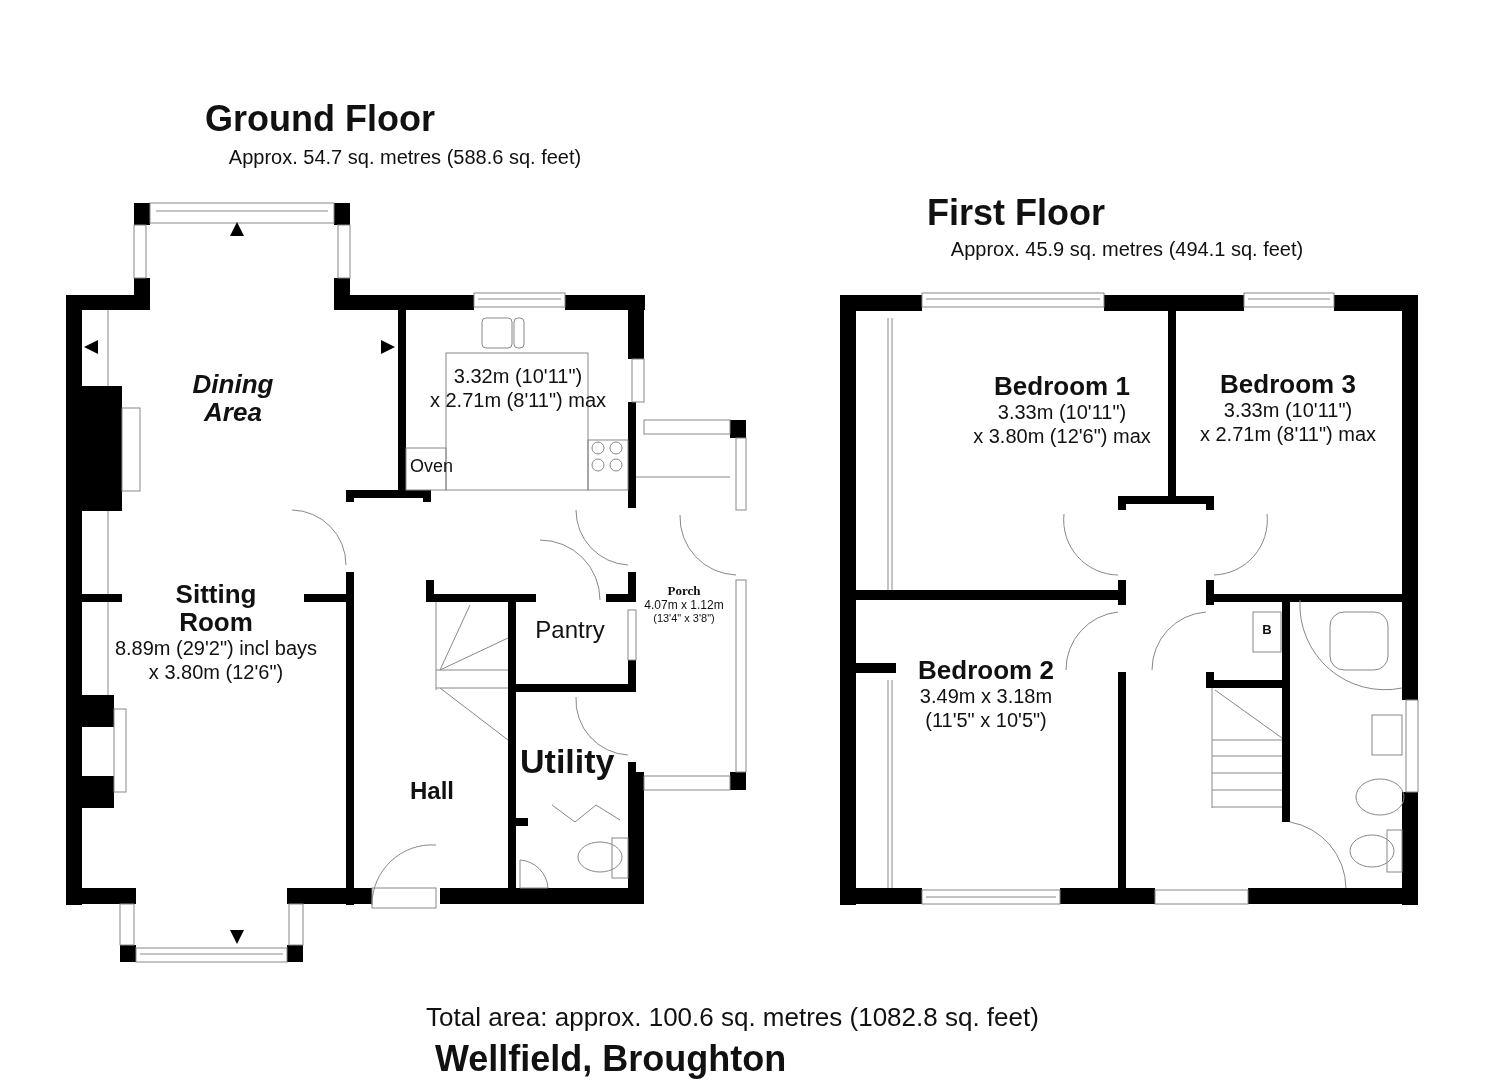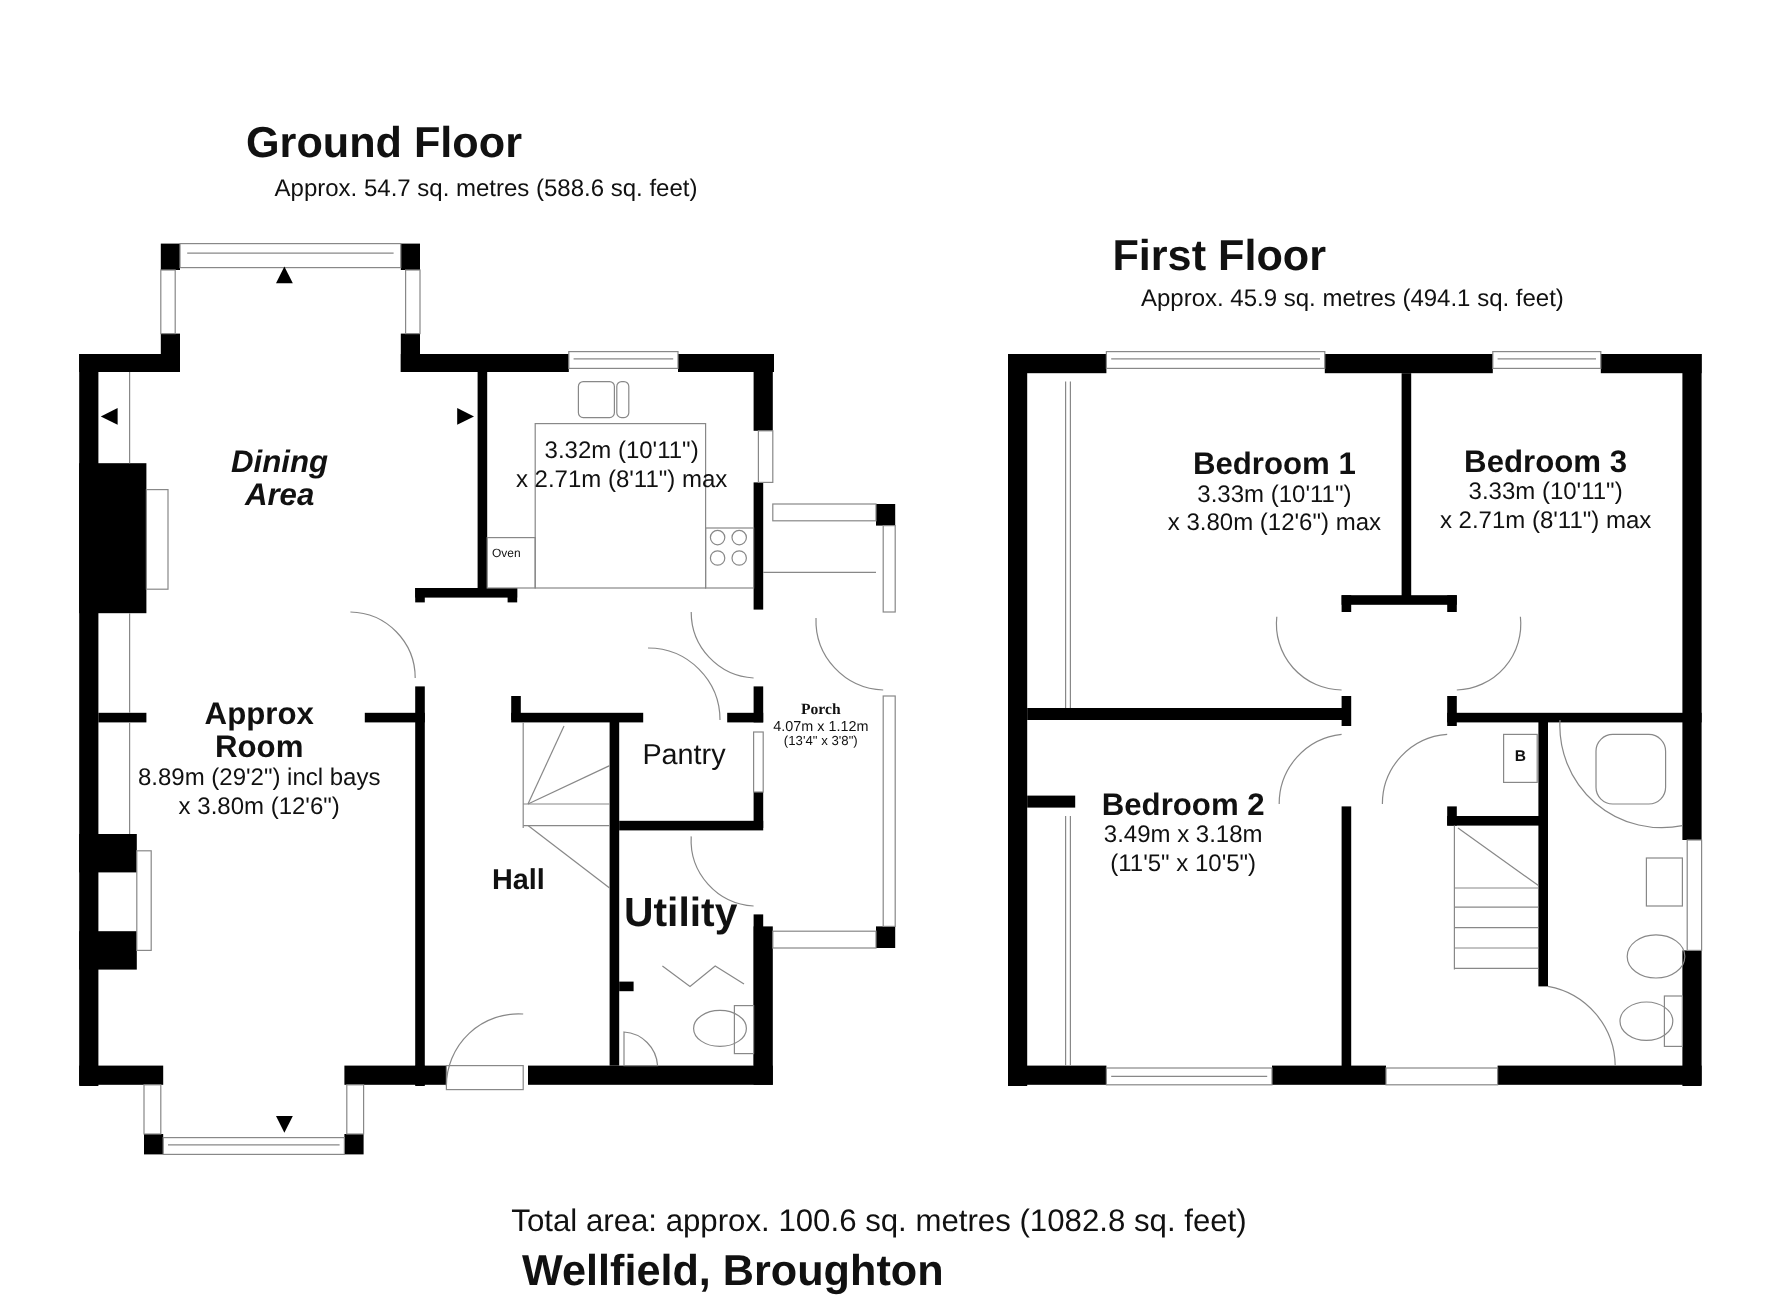--- a/index.html
+++ b/index.html
@@ -2,21 +2,21 @@
 <html><head>
 <meta charset="utf-8">
 <style>
   html,body{margin:0;padding:0;background:#fff;}
   body{width:1485px;height:1080px;position:relative;overflow:hidden;font-family:"Liberation Sans",sans-serif;color:#111;}
   .abs{position:absolute;}
   .title{font-weight:bold;font-size:36px;text-align:left;white-space:nowrap;}
   .sub{font-size:20px;text-align:center;white-space:nowrap;}
   .rname{font-weight:bold;font-size:26px;text-align:center;line-height:28px;white-space:nowrap;}
   .rdim{font-size:20px;text-align:center;line-height:24px;white-space:nowrap;}
-  .small{font-size:10px;}
+  .small{font-size:18px;}
   svg{position:absolute;left:0;top:0;}
 </style>
 </head>
 <body>
 
 <div class="abs title" style="left:205px;top:98px;width:400px;">Ground Floor</div>
 <div class="abs sub" style="left:150px;top:146px;width:510px;">Approx. 54.7 sq. metres (588.6 sq. feet)</div>
 <div class="abs title" style="left:927px;top:192px;width:400px;">First Floor</div>
 <div class="abs sub" style="left:872px;top:238px;width:510px;">Approx. 45.9 sq. metres (494.1 sq. feet)</div>
 
@@ -202,34 +202,34 @@
   <div>Area</div>
 </div>
 
 <div class="abs" style="left:398px;top:364px;width:240px;">
   <div class="rdim">3.32m (10'11")</div>
   <div class="rdim">x 2.71m (8'11") max</div>
 </div>
 <div class="abs small" style="left:410px;top:456px;">Oven</div>
 
 <div class="abs" style="left:86px;top:580px;width:260px;">
-  <div class="rname">Approx</div>
+  <div class="rname">Sitting</div>
   <div class="rname">Room</div>
   <div class="rdim">8.89m (29'2") incl bays</div>
   <div class="rdim">x 3.80m (12'6")</div>
 </div>
 
 <div class="abs" style="left:636px;top:583px;width:96px;text-align:center;">
   <div style="font-weight:bold;font-size:13px;line-height:16px;font-family:Liberation Serif, serif;">Porch</div>
   <div style="font-size:12px;line-height:13px;">4.07m x 1.12m</div>
   <div style="font-size:11px;line-height:12px;">(13'4" x 3'8")</div>
 </div>
 
 <div class="abs" style="left:516px;top:616px;width:108px;font-weight:normal;font-size:24px;text-align:center;">Pantry</div>
-<div class="abs" style="left:380px;top:720px;width:104px;font-weight:bold;font-size:24px;text-align:center;">Hall</div>
+<div class="abs" style="left:380px;top:777px;width:104px;font-weight:bold;font-size:24px;text-align:center;">Hall</div>
 <div class="abs" style="left:520px;top:742px;width:96px;font-weight:bold;font-size:34px;text-align:left;">Utility</div>
 
 <div class="abs" style="left:888px;top:372px;width:260px;padding-left:44px;">
   <div class="rname">Bedroom 1</div>
   <div class="rdim">3.33m (10'11")</div>
   <div class="rdim">x 3.80m (12'6") max</div>
 </div>
 <div class="abs" style="left:1172px;top:370px;width:232px;">
   <div class="rname">Bedroom 3</div>
   <div class="rdim">3.33m (10'11")</div>

